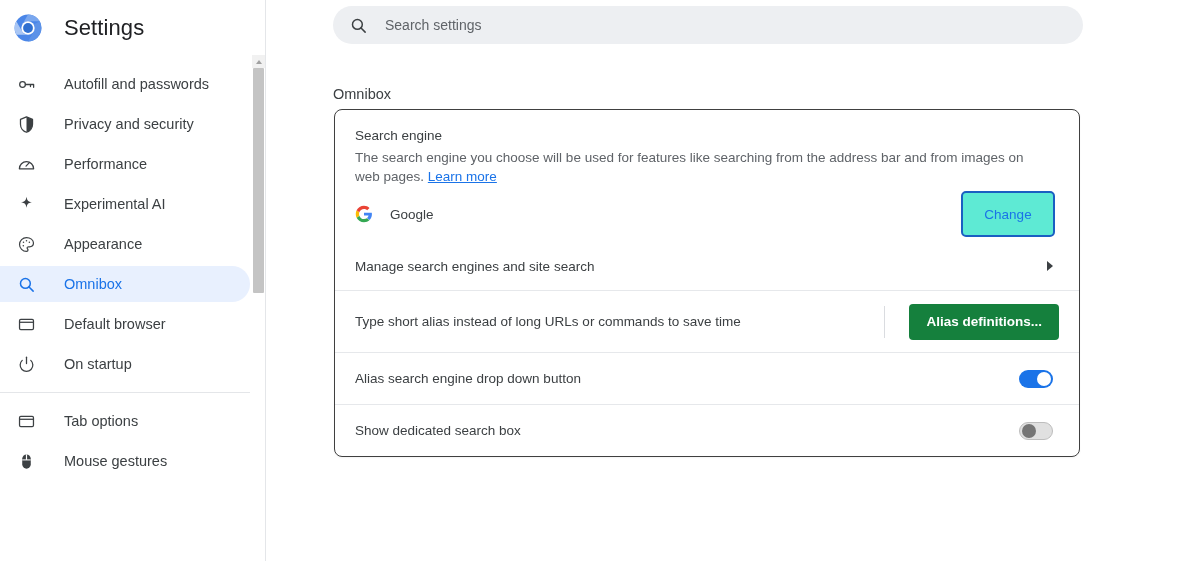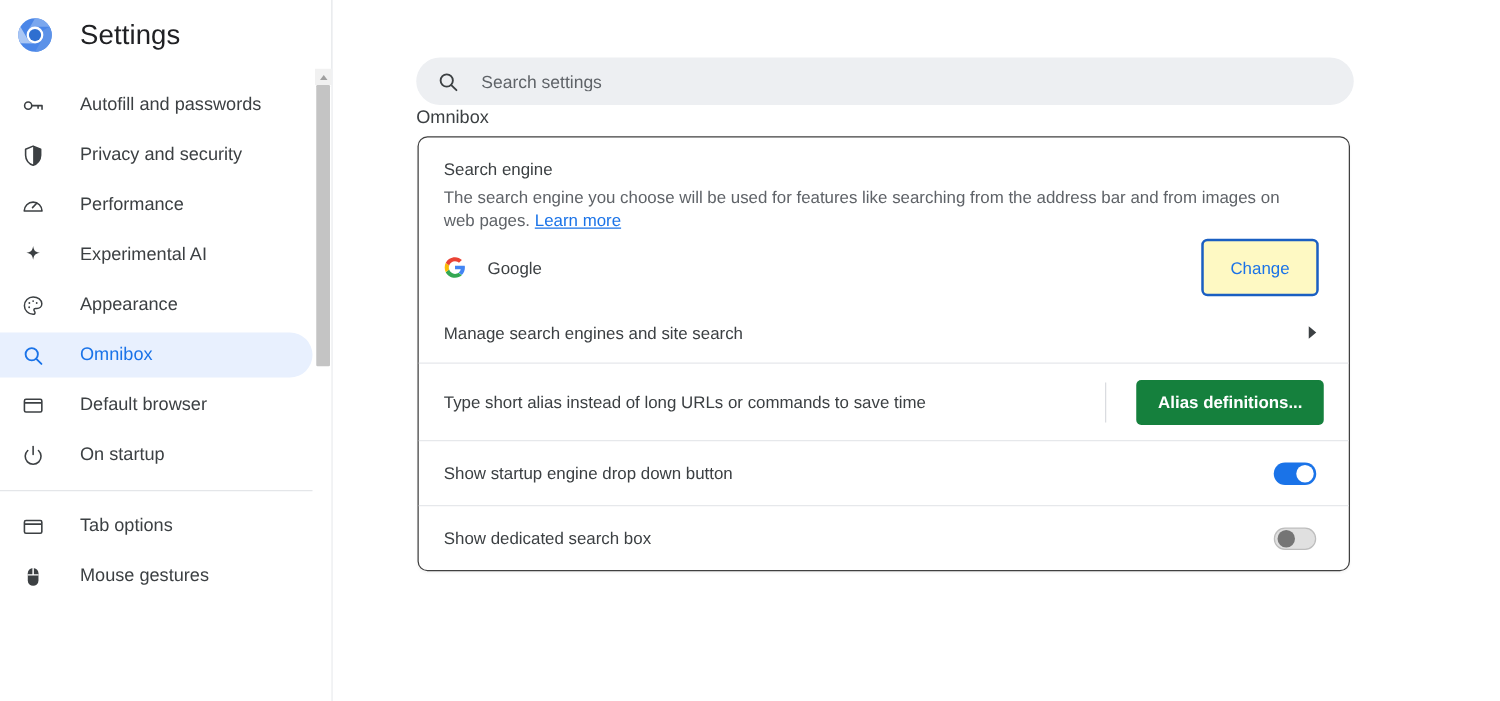--- a/index.html
+++ b/index.html
@@ -148,21 +148,20 @@
   .searchbar {
     position: absolute;
     left: 66px; top: 6px;
     width: 750px; height: 38px;
     background: #edeff2;
     border-radius: 19px;
     display: flex;
     align-items: center;
     padding-left: 16px;
     cursor: text;
-    margin-top: 40px;
   }
   .searchbar .s-ico {
     width: 19px; height: 19px;
     flex: 0 0 19px;
     display: block;
   }
   .search-input {
     border: none;
     outline: none;
     background: transparent;
@@ -236,21 +235,21 @@
     display: block;
   }
   .engine-name {
     margin-left: 17px;
     font-size: 13.5px;
     color: #3c4043;
   }
 
   .btn-change {
     width: 94px; height: 46px;
-    background: #fef9c3;
+    background: #5eead4;
     border: 2px solid #1a5fc2;
     border-radius: 5px;
     color: #1a73e8;
     font-family: "Liberation Sans", sans-serif;
     font-size: 13.5px;
     cursor: pointer;
     display: flex;
     align-items: center;
     justify-content: center;
     margin-right: 4px;
@@ -534,21 +533,21 @@
 
       <div class="row alias-row">
         <span class="rtext">Type short alias instead of long URLs or commands to save time</span>
         <span class="alias-right">
           <span class="vdiv"></span>
           <button class="btn-alias">Alias definitions...</button>
         </span>
       </div>
 
       <div class="row toggle-row">
-        <span class="rtext">Show startup engine drop down button</span>
+        <span class="rtext">Alias search engine drop down button</span>
         <span class="toggle on">
           <span class="knob"></span>
         </span>
       </div>
 
       <div class="row toggle-row">
         <span class="rtext">Show dedicated search box</span>
         <span class="toggle off">
           <span class="knob"></span>
         </span>

